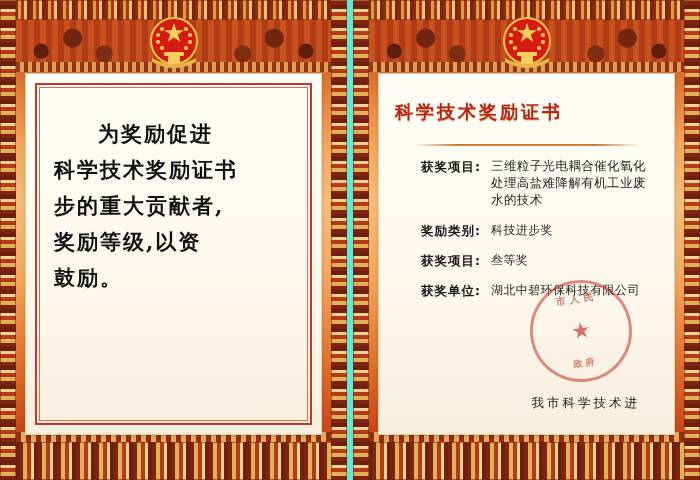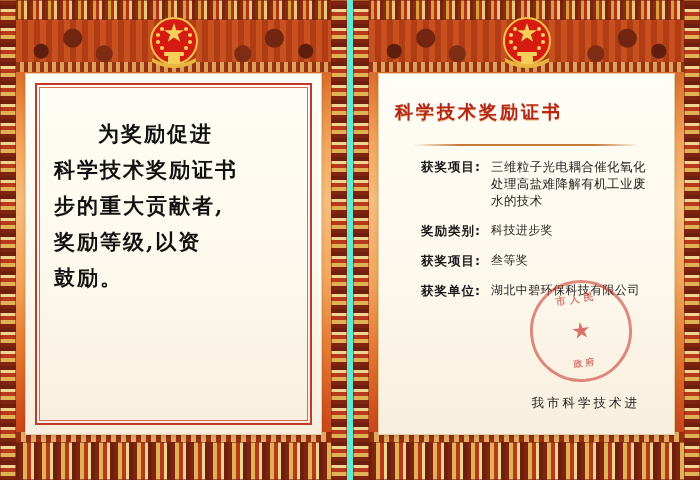--- a/index.html
+++ b/index.html
@@ -187,20 +187,21 @@
     line-height: 17px;
     letter-spacing: 1px;
   }
   .field .val {
     flex: 1;
     padding-left: 10px;
     font-size: 12px;
     color: #1d1d1d;
     line-height: 17px;
     letter-spacing: .4px;
+    font-family: Liberation Serif, serif;
   }
   .field.big .val { font-size: 12.5px; }
   .field .val.code {
     font-family: "DejaVu Sans", "Liberation Sans", sans-serif;
     letter-spacing: .6px;
   }
 
   
   .seal {
     position: absolute;

